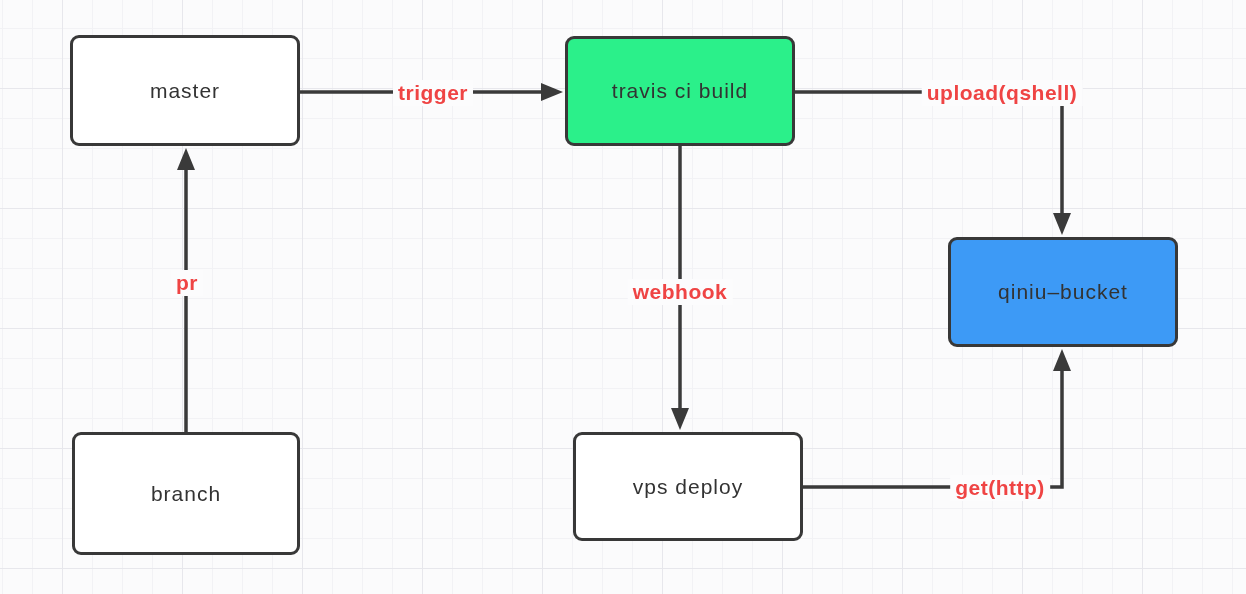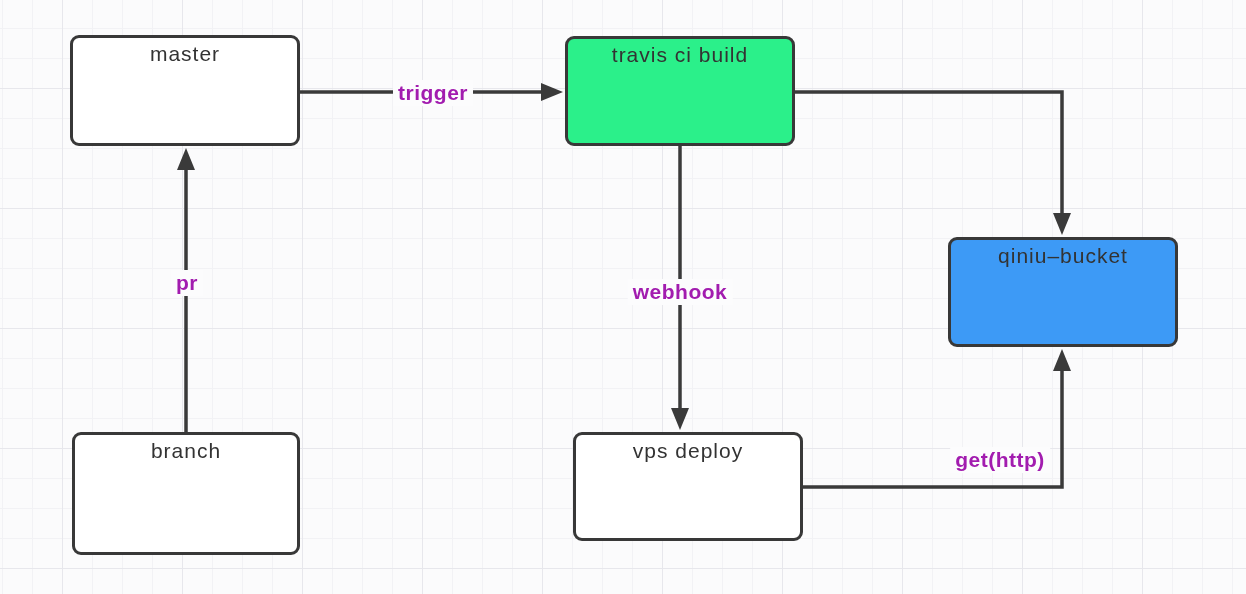--- a/index.html
+++ b/index.html
@@ -30,52 +30,52 @@
 
   .node {
     position: absolute;
     z-index: 2;
     border: 3px solid #383838;
     border-radius: 9px;
     background: #ffffff;
     display: flex;
     flex-direction: column;
     align-items: center;
-    justify-content: flex-start;
+    justify-content: center;
     text-align: center;
     font-size: 21px;
     color: #333333;
     letter-spacing: 1px;
     line-height: 1.5;
   }
 
   .node-master   { left: 70px;  top: 35px;  width: 230px; height: 111px; }
   .node-travis   { left: 565px; top: 36px;  width: 230px; height: 110px; }
   .node-qiniu    { left: 948px; top: 237px; width: 230px; height: 110px; }
   .node-branch   { left: 72px;  top: 432px; width: 228px; height: 123px; }
   .node-vps      { left: 565px; top: 432px; width: 230px; height: 109px; }
 
   .edge-label {
     position: absolute;
     z-index: 3;
     transform: translate(-50%, -50%);
     background: #fcfcfd;
-    color: #a21caf;
+    color: #ef4444;
     font-weight: bold;
     font-size: 21px;
     padding: 1px 5px;
     white-space: nowrap;
     letter-spacing: 0.5px;
   }
 
   .edge-label-trigger { left: 433px;  top: 93px; }
   .edge-label-pr      { left: 187px;  top: 283px; }
   .edge-label-webhook { left: 680px;  top: 292px; }
   .edge-label-upload  { left: 1002px; top: 93px; }
-  .edge-label-get     { left: 1000px; top: 460px; }
+  .edge-label-get     { left: 1000px; top: 488px; }
 </style>
 </head>
 <body>
 
 <div class="canvas">
 
   <svg class="edges-svg" width="1246" height="594" viewBox="0 0 1246 594" xmlns="http://www.w3.org/2000/svg">
     <g stroke="#3a3a3a" stroke-width="3.5" fill="none">
       <path d="M300,92 H543"></path>
       <path d="M186,432 V170"></path>
@@ -111,16 +111,17 @@
   <div class="node node-vps" style="background-color: rgb(255, 255, 255); margin-left: 8px;">
     <span>vps deploy</span>
   </div>
 
   <div class="edge-label edge-label-trigger">trigger</div>
 
   <div class="edge-label edge-label-pr">pr</div>
 
   <div class="edge-label edge-label-webhook">webhook</div>
 
+  <div class="edge-label edge-label-upload">upload(qshell)</div>
 
   <div class="edge-label edge-label-get">get(http)</div>
 
 </div>
 
 </body></html>

